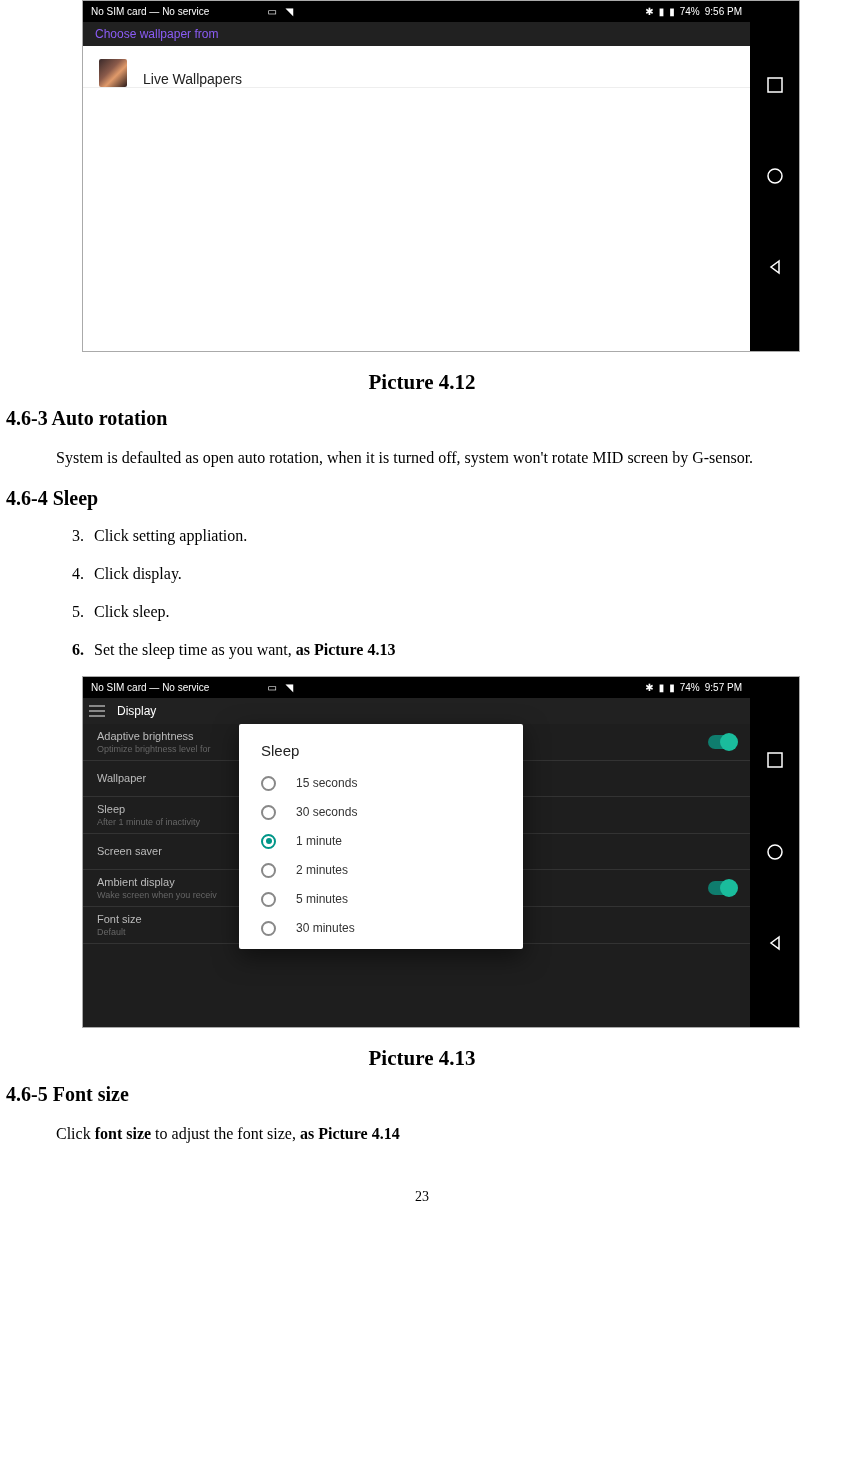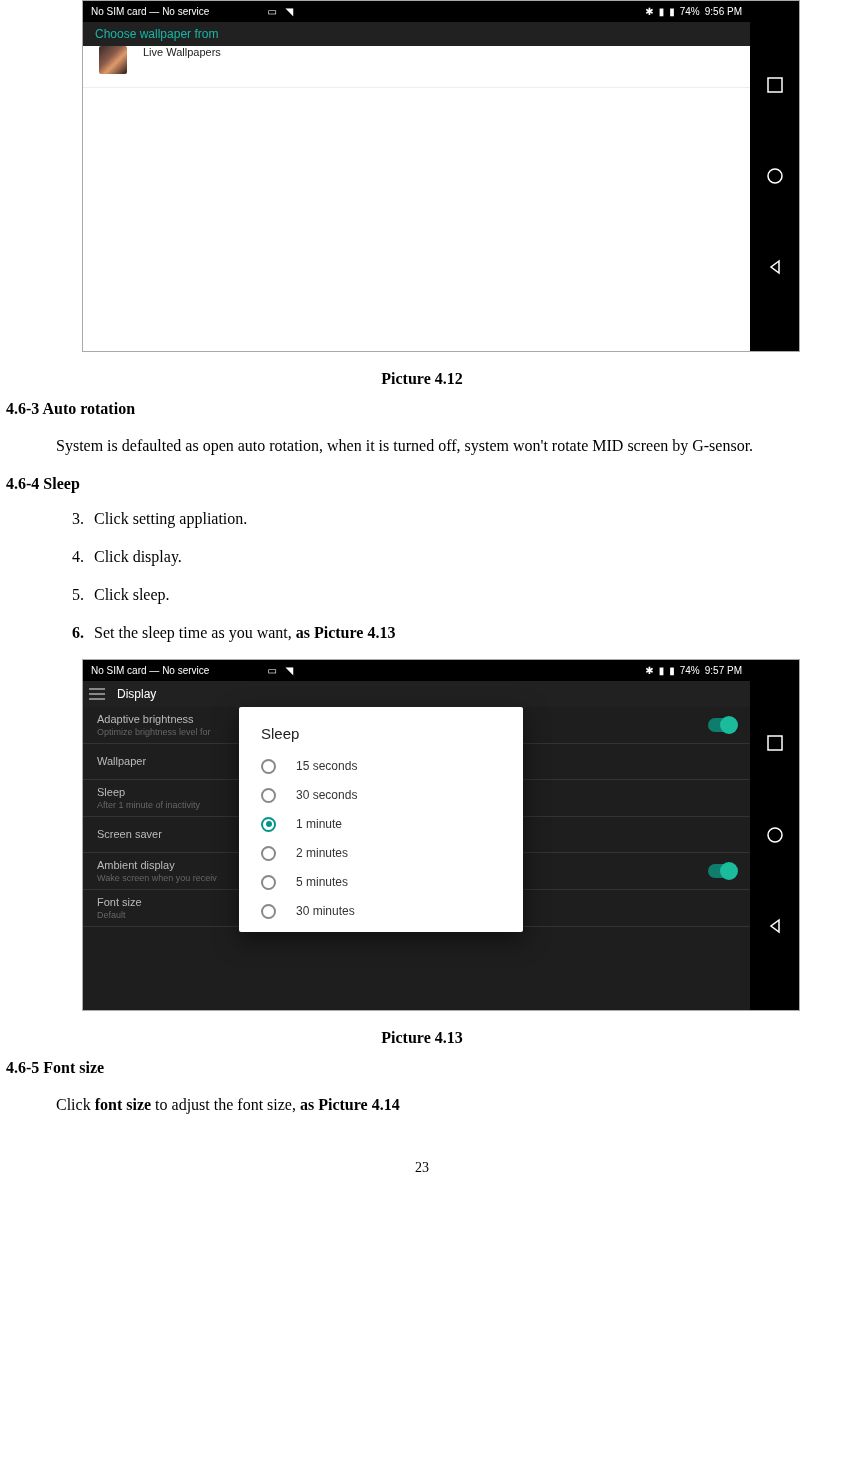--- a/index.html
+++ b/index.html
@@ -8,29 +8,29 @@
   .ss1 { width: 718px; height: 352px; }
   .ss2 { width: 718px; height: 352px; margin-top: 14px; }
   .phone-area { position: absolute; left: 0; top: 0; bottom: 0; right: 49px; background: #fff; display: flex; flex-direction: column; }
   .navbar { position: absolute; right: 0; top: 0; bottom: 0; width: 49px; background: #000; display: flex; flex-direction: column; justify-content: space-around; align-items: center; padding: 38px 0; }
   .nav-icon { width: 18px; height: 18px; }
   .statusbar { height: 21px; background: #000; color: #fff; font-family: Arial, sans-serif; font-size: 10px; display: flex; align-items: center; padding: 0 8px; }
   .statusbar .sb-left { flex: 0 0 auto; }
   .statusbar .sb-icons { margin-left: 58px; letter-spacing: 3px; }
   .statusbar .spacer { flex: 1; }
   .statusbar .sb-right { display: flex; align-items: center; gap: 5px; }
-  .header412 { height: 24px; background: #212121; color: #14b8a6; font-family: Arial, sans-serif; font-size: 12px; display: flex; align-items: center; padding: 0 12px; font-weight: 500; }
+  .header412 { height: 24px; background: #212121; color: #8b5cf6; font-family: Arial, sans-serif; font-size: 12px; display: flex; align-items: center; padding: 0 12px; font-weight: 500; }
   .wp-list { background: #fff; }
-  .wp-item { height: 42px; display: flex; align-items: flex-start; padding: 0 16px; font-family: Arial, sans-serif; font-size: 11px; color: #212121; border-bottom: 1px solid #eee; }
+  .wp-item { height: 42px; display: flex; align-items: flex-end; padding: 0 16px; font-family: Arial, sans-serif; font-size: 14px; color: #212121; border-bottom: 1px solid #eee; }
   .wp-thumb { width: 28px; height: 28px; margin-right: 16px; border-radius: 2px; }
   .thumb-live { background: linear-gradient(135deg,#3a2a2a 0%,#8a5a4a 40%,#e09a6a 60%,#2a1a1a 100%); }
   .thumb-gallery { background: linear-gradient(to bottom,#7fd4f0 0%,#7fd4f0 55%,#7cc96a 55%,#7cc96a 100%); position: relative; }
   .thumb-gallery::after { content:""; position:absolute; left:6px; top:6px; width:6px; height:6px; background:#ffe24a; border-radius:50%; }
-  .caption { text-align: center; font-weight: bold; font-size: 16px; margin: 0 0 12px 0; }
-  .sect-head { font-weight: bold; font-size: 16px; margin: 0 0 14px 0; }
+  .caption { text-align: center; font-weight: bold; font-size: 21px; margin: 0 0 12px 0; }
+  .sect-head { font-weight: bold; font-size: 20px; margin: 0 0 14px 0; }
   .body-p { margin: 0 0 14px 50px; line-height: 1.8; font-size: 16px; }
   .ol { margin: 0 0 8px 50px; }
   .ol .li { display: flex; margin-bottom: 14px; line-height: 1.5; }
   .ol .num { width: 28px; flex: 0 0 28px; text-align: right; margin-right: 10px; }
   .ol .txt { flex: 1; }
   .bold-span { font-weight: bold; }
 
   
   .ss2 .phone-area { background: #1e1e1e; }
   .header413 { height: 26px; background: #212121; color: #fff; font-family: Arial, sans-serif; display: flex; align-items: center; padding: 0 6px; gap: 12px; }

